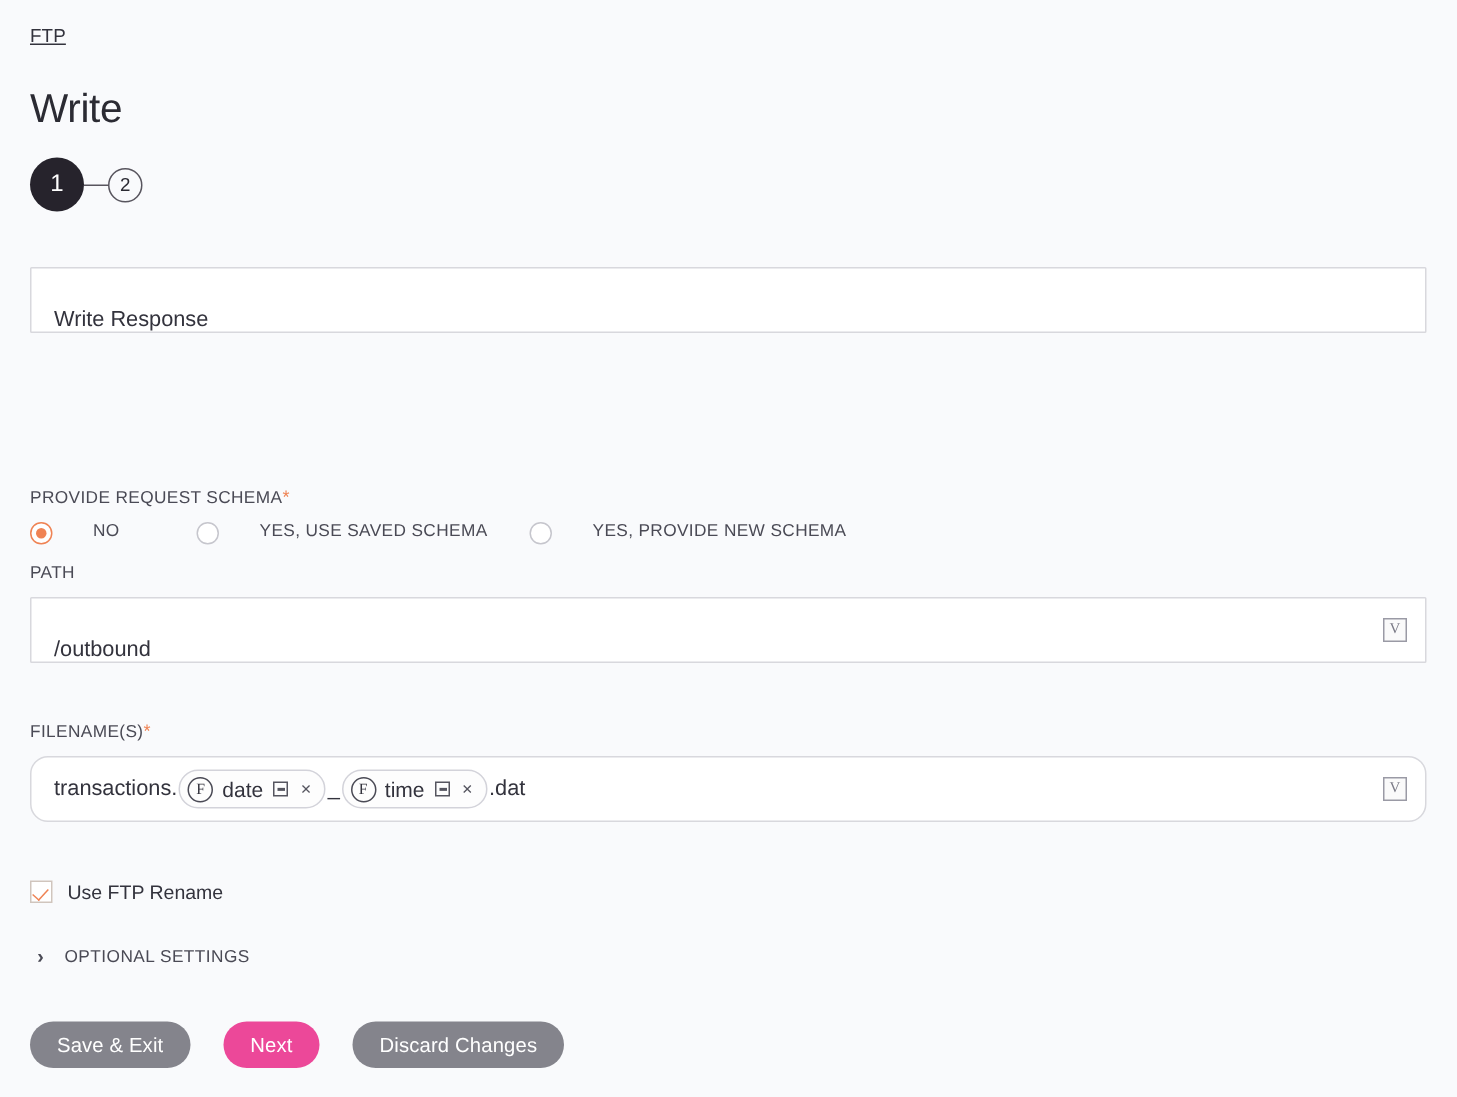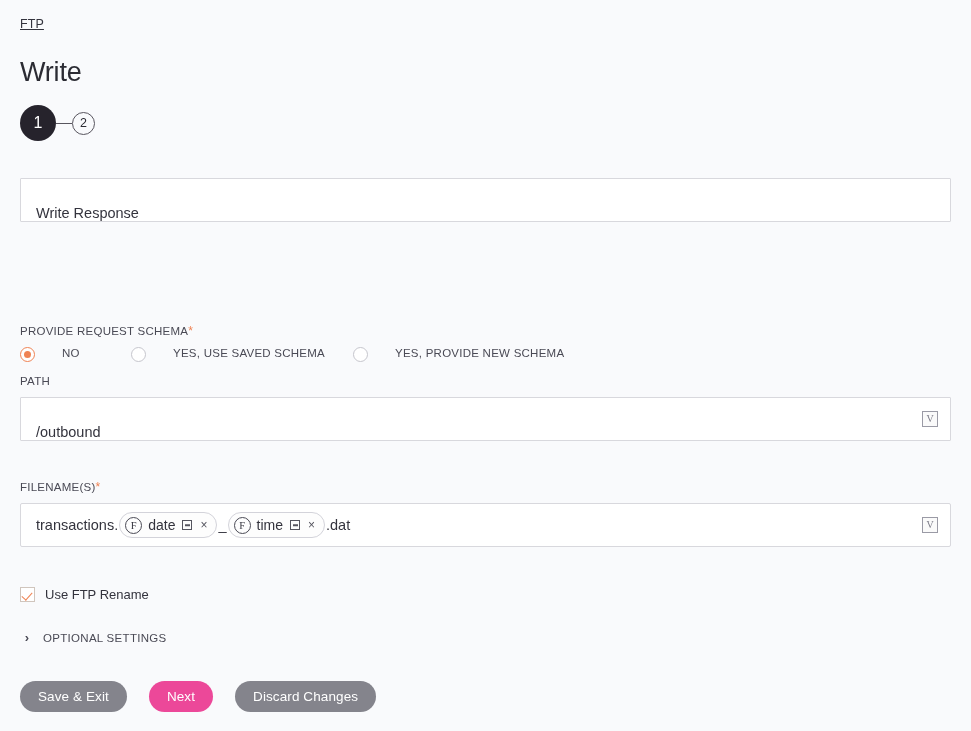--- a/index.html
+++ b/index.html
@@ -178,21 +178,21 @@
     white-space: nowrap;
   }
 
   
   .chip-input {
     position: relative;
     width: 931px;
     min-height: 44px;
     background: #ffffff;
     border: 1px solid #d8d8dd;
-    border-radius: 2px;
+    border-radius: 12px;
     display: flex;
     align-items: center;
     padding: 0 40px 0 15px;
     font-size: 14.5px;
     color: #33333d;
   }
   .chip {
     display: inline-flex;
     align-items: center;
     height: 26px;

